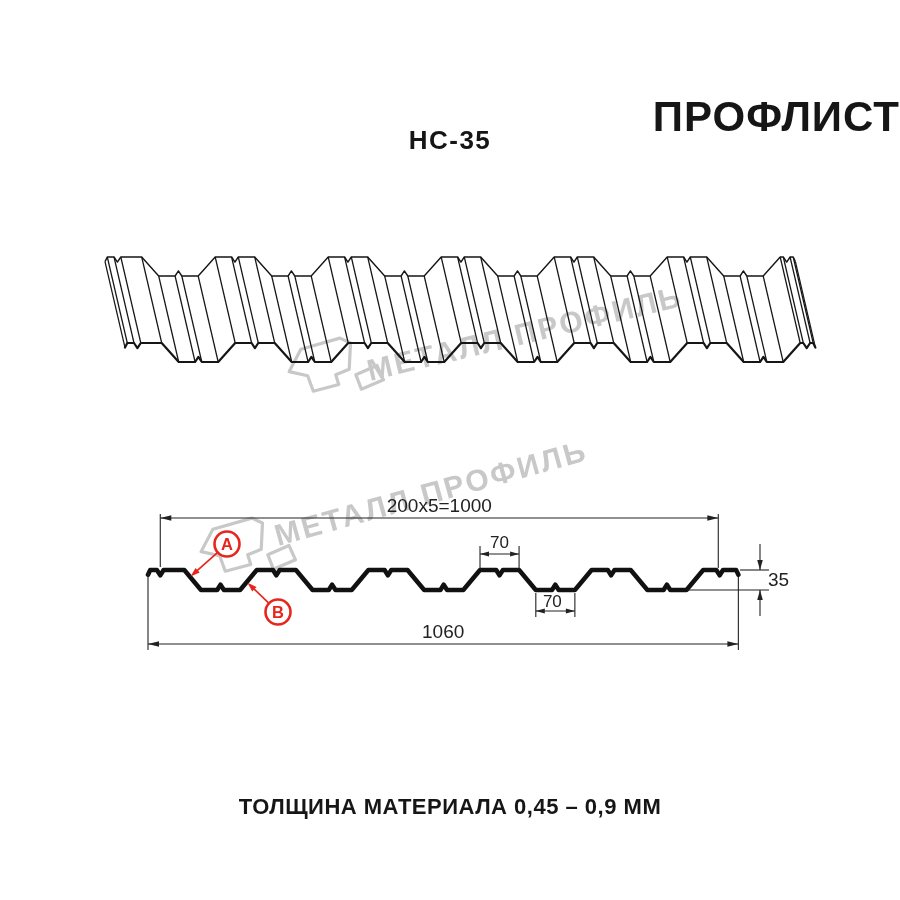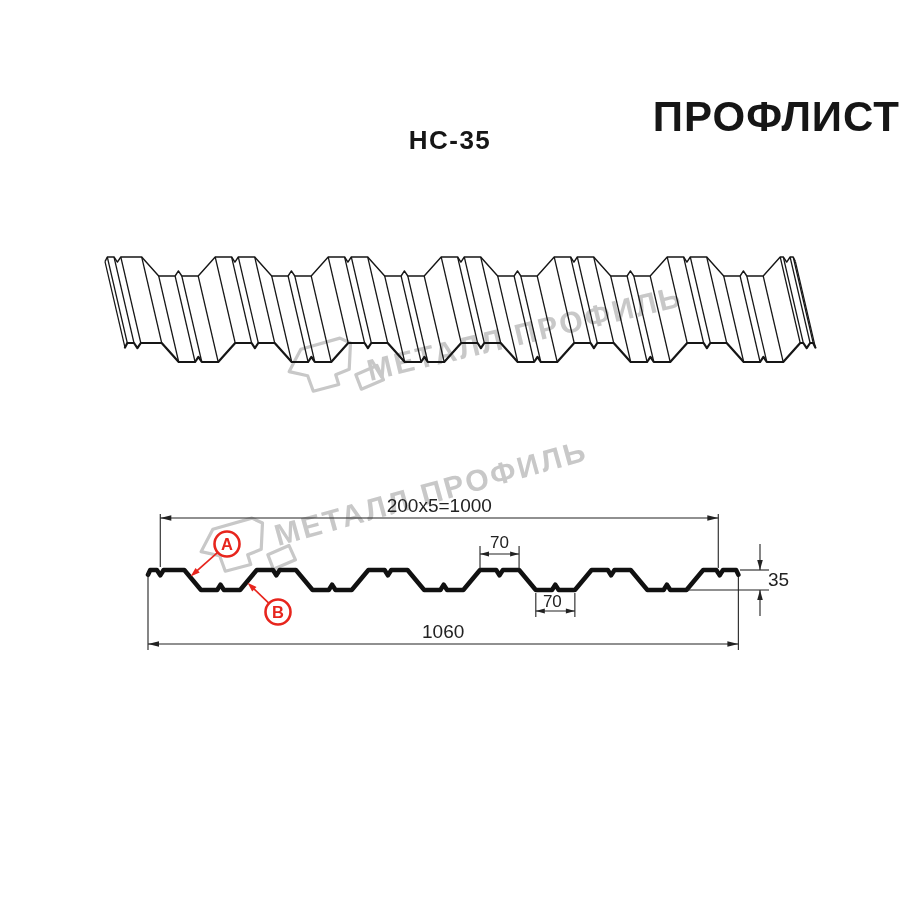--- a/index.html
+++ b/index.html
@@ -146,13 +146,14 @@
         <circle cx="227" cy="544" r="12.5" fill="none" stroke="#e7251d" stroke-width="2.6"></circle>
         <text x="227" y="549.8" font-size="16.5" font-weight="bold" text-anchor="middle" fill="#e7251d">A</text>
       </g>
       <g>
         <line x1="269.0" y1="603.3" x2="250.4" y2="585.5" stroke="#e7251d" stroke-width="1.7"></line>
         <polygon points="247.5,582.7 252.2,591.5 256.5,587.0" fill="#e7251d"></polygon>
         <circle cx="278" cy="612" r="12.5" fill="none" stroke="#e7251d" stroke-width="2.6"></circle>
         <text x="278" y="617.8" font-size="16.5" font-weight="bold" text-anchor="middle" fill="#e7251d">B</text>
       </g>
     </svg>
+  <div class="footer">ТОЛЩИНА МАТЕРИАЛА 0,45 – 0,9 ММ</div>
 </div>
 
 </body></html>

